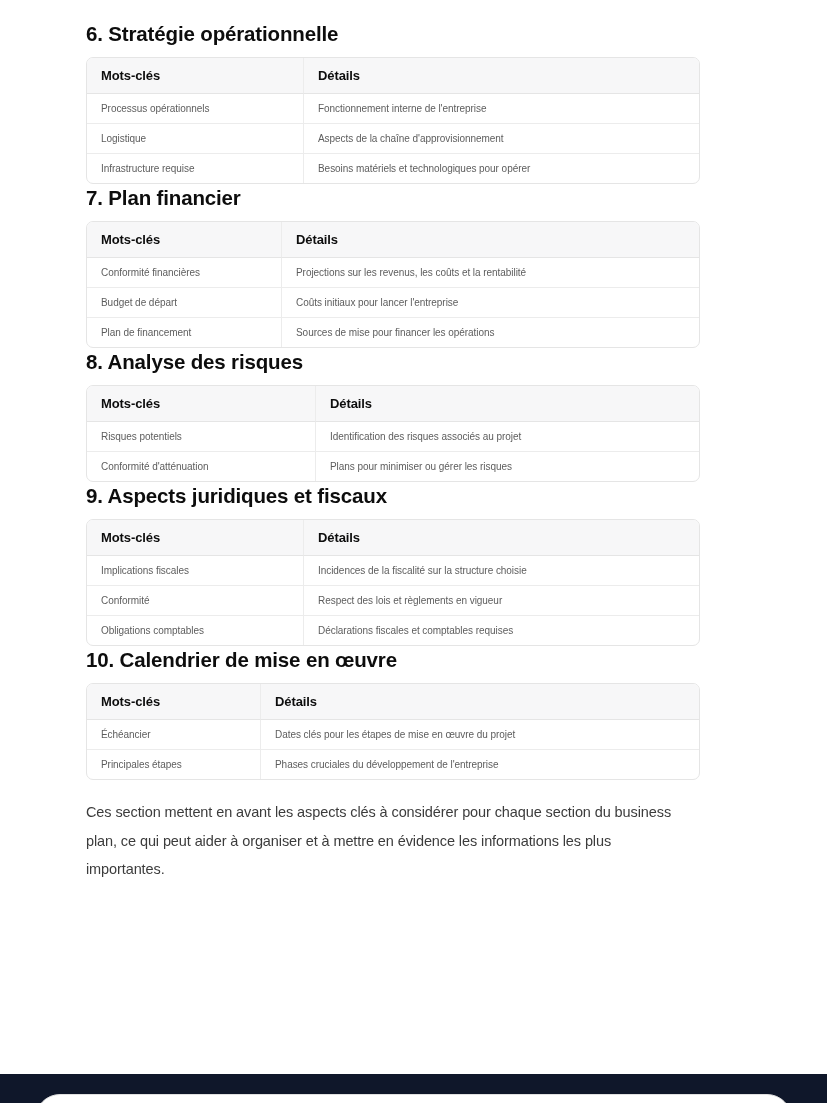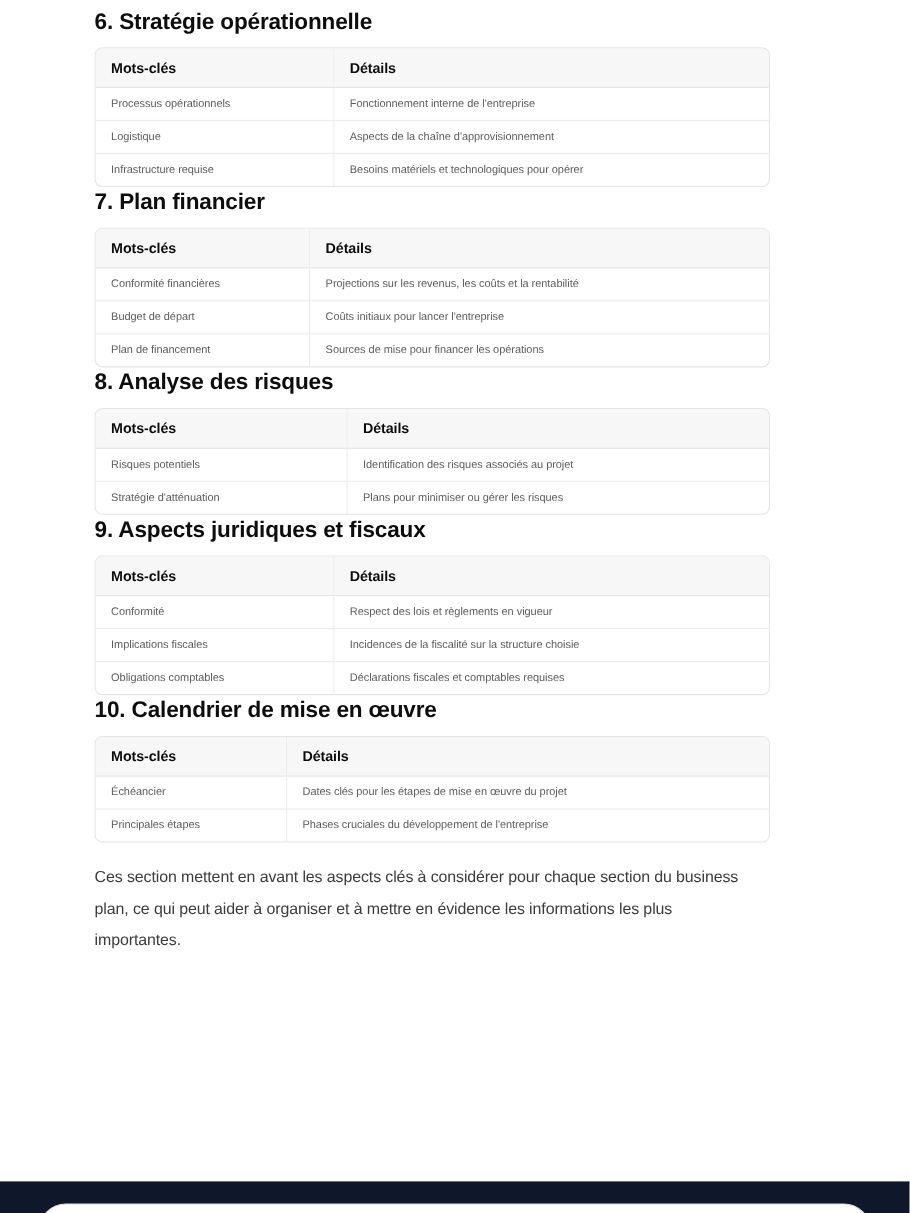--- a/index.html
+++ b/index.html
@@ -12,21 +12,21 @@
     height: 1103px;
     position: relative;
     font-family: "Liberation Sans", sans-serif;
     color: #0d0d0d;
     overflow: hidden;
   }
 
   #conversation {
     position: absolute;
     left: 0;
-    top: 4px;
+    top: 18px;
     width: 783px;
     height: 1022px;
     overflow: hidden;
   }
 
   .message-body {
     padding: 0 86px;
     box-sizing: border-box;
   }
 
@@ -244,47 +244,47 @@
               <th class="col-key">Mots-clés</th>
               <th>Détails</th>
             </tr>
           </thead>
           <tbody>
             <tr>
               <td class="col-key">Risques potentiels</td>
               <td>Identification des risques associés au projet</td>
             </tr>
             <tr>
-              <td class="col-key">Stratégie d'atténuation</td>
+              <td class="col-key">Conformité d'atténuation</td>
               <td>Plans pour minimiser ou gérer les risques</td>
             </tr>
           </tbody>
         </table>
         <div class="heading-block">
           <h3 class="section-heading">9. Aspects juridiques et fiscaux</h3>
         </div>
         <table class="kv-table">
           <colgroup>
             <col style="width: 217px;">
             <col>
           </colgroup>
           <thead>
             <tr>
               <th class="col-key">Mots-clés</th>
               <th>Détails</th>
             </tr>
           </thead>
           <tbody>
             <tr>
+              <td class="col-key">Implications fiscales</td>
+              <td>Incidences de la fiscalité sur la structure choisie</td>
+            </tr>
+            <tr>
               <td class="col-key">Conformité</td>
               <td>Respect des lois et règlements en vigueur</td>
-            </tr>
-            <tr>
-              <td class="col-key">Implications fiscales</td>
-              <td>Incidences de la fiscalité sur la structure choisie</td>
             </tr>
             <tr>
               <td class="col-key">Obligations comptables</td>
               <td>Déclarations fiscales et comptables requises</td>
             </tr>
           </tbody>
         </table>
         <div class="heading-block">
           <h3 class="section-heading">10. Calendrier de mise en œuvre</h3>
         </div>

